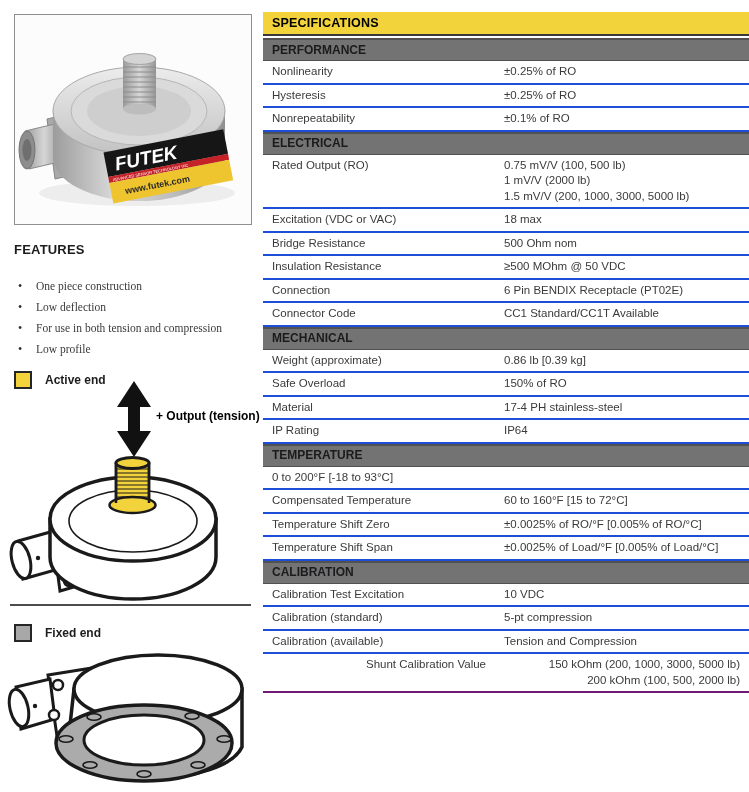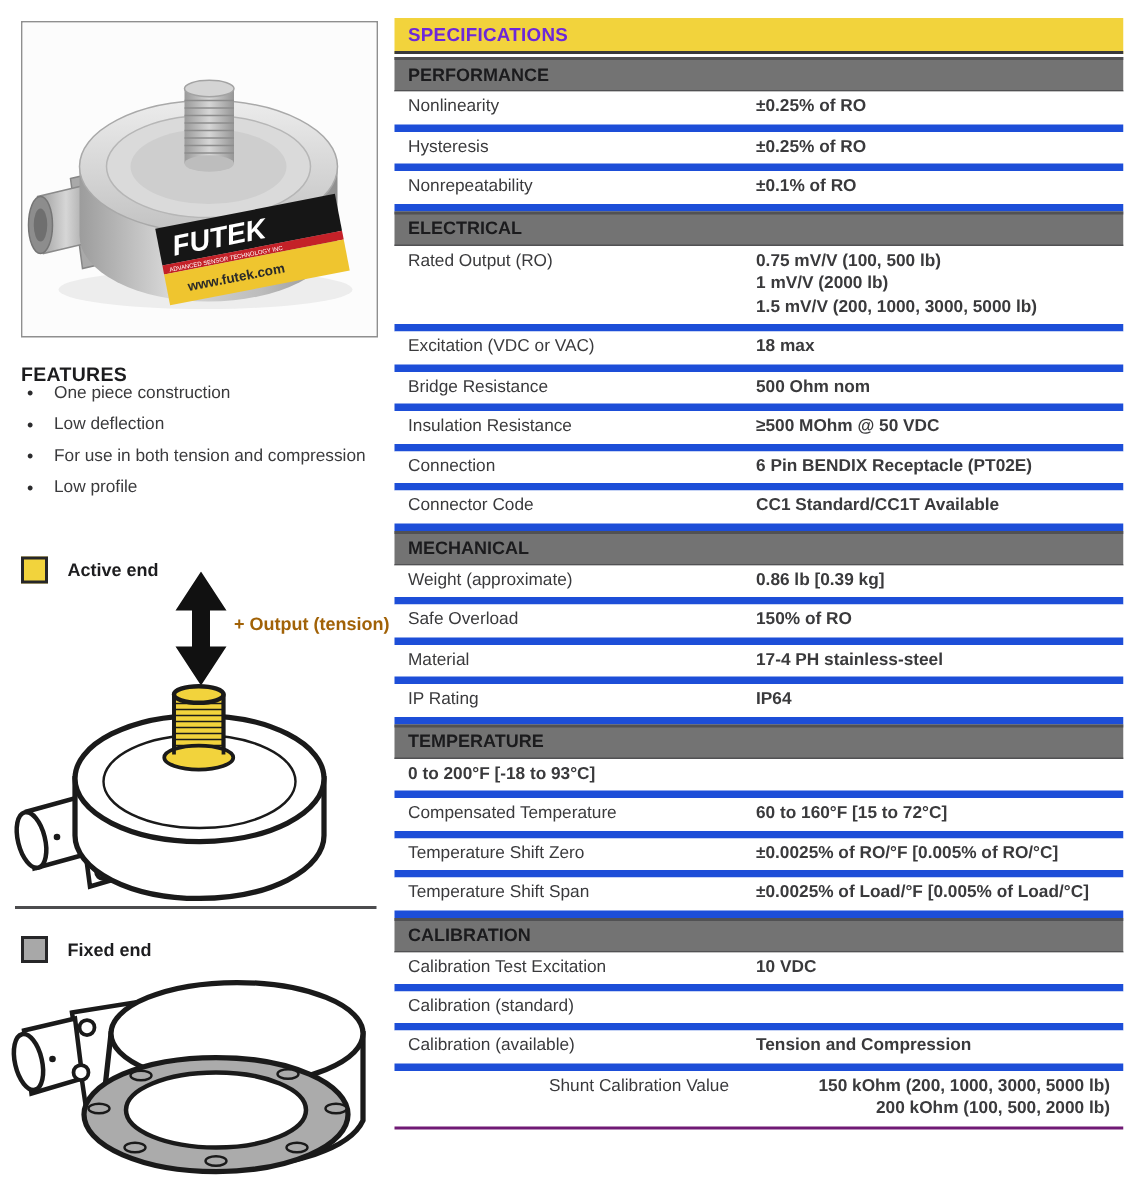--- a/index.html
+++ b/index.html
@@ -15,21 +15,21 @@
     position:absolute; left:14px; top:14px; width:238px; height:211px;
     border:1px solid #8f8f8f; background:#fcfcfc;
   }
   .photo-box svg { display:block; width:100%; height:100%; }
 
   .features-title {
     position:absolute; left:14px; top:242px;
     font-size:13px; font-weight:bold; color:#1c1c1e; letter-spacing:.2px;
   }
   .features-list {
-    position:absolute; left:16px; top:252px; width:236px; list-style:none;
+    position:absolute; left:16px; top:276px; width:236px; list-style:none;font-family:Liberation Serif, serif;
   }
   .features-list li {
     font-size:11.5px; line-height:21px; color:#3a3a3c;
     padding-left:20px; position:relative;
   }
   .features-list li::before {
     content:"•"; position:absolute; left:2px; top:0; color:#2b2b2d; font-size:12px;
   }
 
   .legend { position:absolute; display:flex; align-items:center; }
@@ -40,47 +40,47 @@
   .legend .swatch.gray   { background:#A8A8A8; }
   .legend .legend-label {
     margin-left:13px; font-size:12px; font-weight:bold; color:#1d1d1f;
   }
   .legend-active { left:14px; top:371px; }
   .legend-fixed  { left:14px; top:624px; }
 
   .arrow-wrap { position:absolute; left:113px; top:381px; width:42px; height:76px; }
   .output-label {
     position:absolute; left:156px; top:409px;
-    font-size:12px; font-weight:bold; color:#a16207;
+    font-size:12px; font-weight:bold; color:#000000;
   }
   .drawing { position:absolute; }
   .drawing-active { left:6px; top:455px; width:246px; height:148px; }
   .divider {
     position:absolute; left:10px; top:604px; width:241px; height:0;
     border-top:2px solid #4c4c4e;
   }
   .drawing-fixed { left:2px; top:647px; width:254px; height:143px; }
 
   
   .spec { position:absolute; left:263px; top:12px; width:486px; }
   .spec-title {
-    background:#F2D33C; color:#6d28d9; font-weight:bold; font-size:12.5px;
+    background:#F2D33C; color:#000000; font-weight:bold; font-size:12.5px;
     padding:4px 9px; border-bottom:2.5px solid #3a3a3c; letter-spacing:.2px;
     margin-bottom:2px;
   }
   .sec-head {
     background:#737373; color:#1b1b1d; font-weight:bold; font-size:12px;
     padding:2.5px 9px; line-height:15px;
     border-top:2px solid #515153; border-bottom:1.5px solid #515153;
   }
-  .spec-rows .row { display:flex; border-bottom:5px solid #1d4ed8; background:#fff; }
+  .spec-rows .row { display:flex; border-bottom:2px solid #1d4ed8; background:#fff; }
   .spec-rows .row:last-child { border-bottom:2px solid #701a75;text-align:right; }
   .cell { padding:3px 9px; font-size:11.5px; line-height:15px; color:#3a3a3c; }
   .cell.label { width:232px; flex:none; }
-  .cell.value { flex:1;font-weight:bold; }
+  .cell.value { flex:1; }
   .cell.value div { line-height:15.5px; }
 </style>
 </head>
 <body>
 
 <div class="page">
 
   <div class="photo-box">
     <svg viewBox="0 0 236 209">
       <defs>
@@ -343,20 +343,23 @@
         </div>
         <div class="sec-head">CALIBRATION</div>
         <div class="row">
           <div class="cell label">Calibration Test Excitation</div>
           <div class="cell value">
             <div>10 VDC</div>
           </div>
         </div>
         <div class="row">
           <div class="cell label">Calibration (standard)</div>
+          <div class="cell value">
+            <div>5-pt compression</div>
+          </div>
         </div>
         <div class="row">
           <div class="cell label">Calibration (available)</div>
           <div class="cell value">
             <div>Tension and Compression</div>
           </div>
         </div>
         <div class="row">
           <div class="cell label">Shunt Calibration Value</div>
           <div class="cell value">

